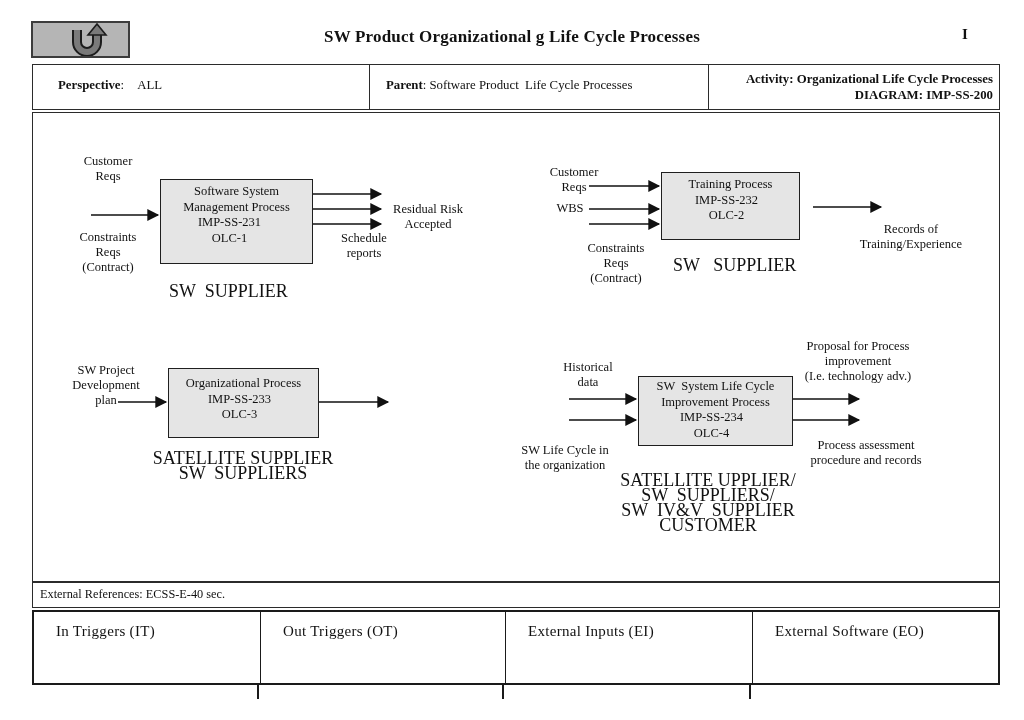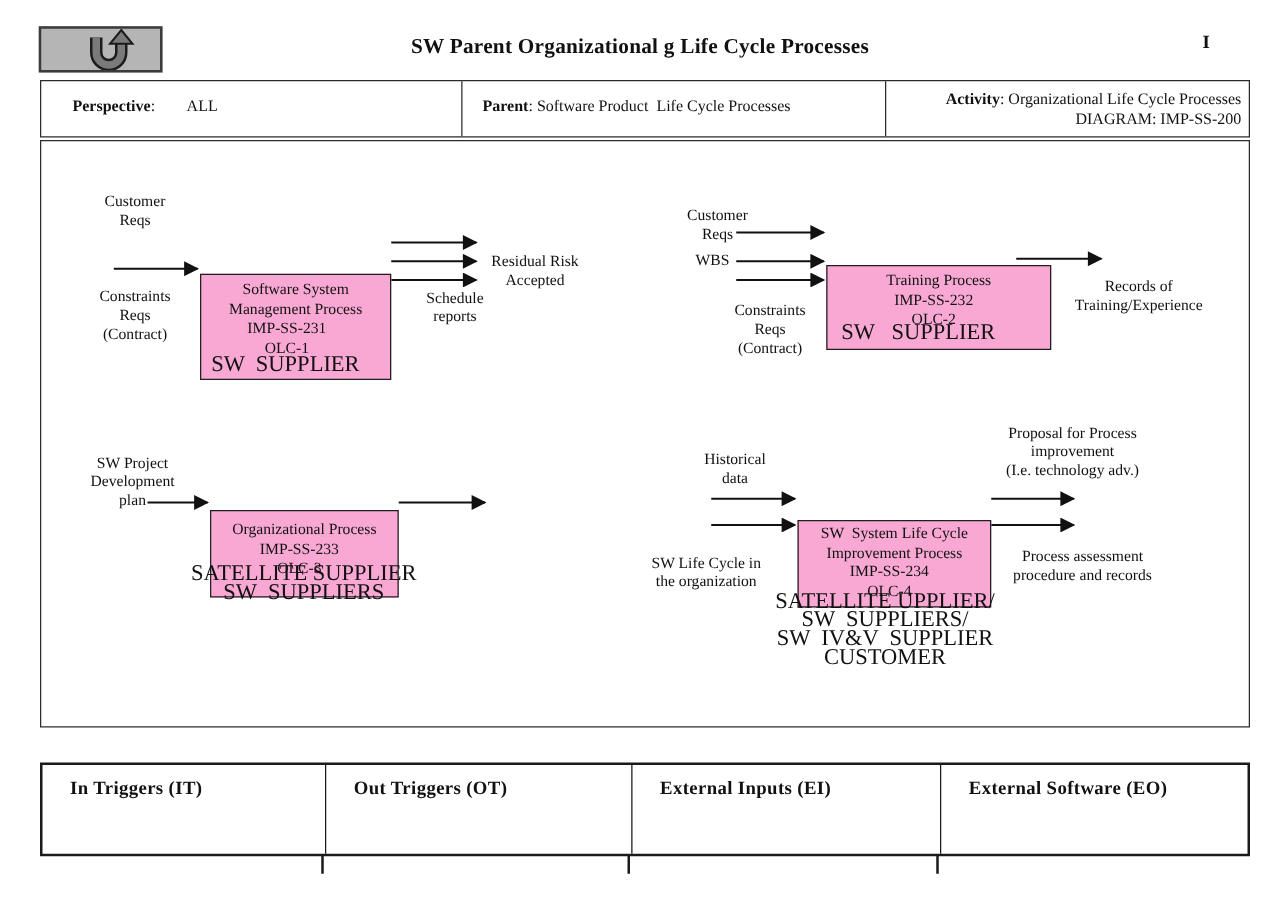--- a/index.html
+++ b/index.html
@@ -11,60 +11,60 @@
   .title{position:absolute;left:0;right:0;top:27px;text-align:center;font-weight:bold;
          font-size:17px;letter-spacing:0.2px;}
   .pagemark{position:absolute;left:950px;top:26px;width:30px;font-weight:bold;font-size:15px;text-align:center;}
   
   .infobar{position:absolute;left:32px;top:64px;width:968px;height:46px;
            border:1.5px solid #2b2b2b;box-sizing:border-box;font-size:12.8px;}
   .infobar .cell{position:absolute;top:0;bottom:0;box-sizing:border-box;}
   .infobar .c1{left:0;width:336px;padding:13px 0 0 25px;}
   .infobar .c2{left:336px;width:339px;border-left:1.5px solid #2b2b2b;padding:13px 0 0 16px;}
   .infobar .c3{left:675px;width:293px;border-left:1.5px solid #2b2b2b;padding:6px 8px 0 0;
-               text-align:right;line-height:16px;}
-  .gapv{margin-left:22px;}
+               text-align:right;line-height:16px;font-weight:bold;}
+  .gapv{margin-left:10px;}
   .pre{white-space:pre-wrap;}
   
   .diagram{position:absolute;left:32px;top:112px;width:968px;height:470px;
            border:1.5px solid #2b2b2b;box-sizing:border-box;}
   .diagram svg{position:absolute;left:0;top:0;}
-  .pbox{position:absolute;border:1.7px solid #1f1f1f;box-sizing:border-box;background:#f9a8d4;
-        font-size:12.5px;line-height:15.5px;margin-top:40px;}
+  .pbox{position:absolute;border:1.7px solid #1f1f1f;box-sizing:border-box;background:#e5e5e5;
+        font-size:12.5px;line-height:15.5px;}
   .pbox .nm{text-align:center;white-space:pre-wrap;padding-top:4px;}
   .pbox .cd{text-align:center;white-space:pre-wrap;padding-right:8px;}
   .lbl{position:absolute;font-size:12.5px;line-height:15px;text-align:center;white-space:pre-wrap;}
   .role{position:absolute;font-size:18px;line-height:15px;white-space:pre-wrap;}
   .role.c{text-align:center;}
   
   .extrow{position:absolute;left:32px;top:582px;width:968px;height:26px;
           border:1.5px solid #2b2b2b;box-sizing:border-box;font-size:12.3px;padding:4px 0 0 7px;}
   .ttable{position:absolute;left:32px;top:610px;width:968px;height:75px;
           border:2px solid #1a1a1a;box-sizing:border-box;font-size:15px;}
-  .ttable .tcell{position:absolute;top:0;bottom:0;box-sizing:border-box;padding:11px 0 0 22px;letter-spacing:0.3px;font-weight:bold;}
+  .ttable .tcell{position:absolute;top:0;bottom:0;box-sizing:border-box;padding:11px 0 0 22px;letter-spacing:0.3px;}
   .ttable .t1{left:0;width:226px;}
   .ttable .t2{left:226px;width:245px;border-left:1.6px solid #1a1a1a;}
   .ttable .t3{left:471px;width:247px;border-left:1.6px solid #1a1a1a;}
   .ttable .t4{left:718px;width:250px;border-left:1.6px solid #1a1a1a;}
   .stub{position:absolute;width:1.6px;height:15px;top:684px;background:#1a1a1a;}
 </style>
 </head>
 <body>
 
 <div class="page">
 
   <div class="back-btn">
     <svg width="95" height="33" viewBox="0 0 95 33">
       <path d="M44 7 L44 19 A10 10 0 0 0 64 19 L64 12" fill="none" stroke="#1c1c1c" stroke-width="10"></path>
       <path d="M44 7 L44 19 A10 10 0 0 0 64 19 L64 12" fill="none" stroke="#7a7a7a" stroke-width="6"></path>
       <polygon points="64,1 73,12 55,12" fill="#7a7a7a" stroke="#1c1c1c" stroke-width="1.6"></polygon>
     </svg>
   </div>
 
-  <div class="title">SW Parent Organizational g Life Cycle Processes</div>
+  <div class="title">SW Product Organizational g Life Cycle Processes</div>
   <div class="pagemark">I</div>
 
   <div class="infobar">
     <div class="cell c1">
       <b>Perspective</b><span>: </span><span class="gapv">ALL</span>
     </div>
     <div class="cell c2">
       <b>Parent</b><span>: </span><span class="pre">Software Product  Life Cycle Processes</span>
     </div>
     <div class="cell c3">
@@ -98,21 +98,21 @@
         <line x1="760" y1="307" x2="826" y2="307" marker-end="url(#ah)"></line>
       </g>
     </svg>
 
     <div class="pbox" style="left:127px;top:66px;width:153px;height:85px">
       <div class="nm">Software System
 Management Process</div>
       <div class="cd" style="padding-right:14px">IMP-SS-231
 OLC-1</div>
     </div>
-    <div class="pbox" style="left:628px;top:59px;width:180px;height:68px">
+    <div class="pbox" style="left:628px;top:59px;width:139px;height:68px">
       <div class="nm">Training Process</div>
       <div class="cd">IMP-SS-232
 OLC-2</div>
     </div>
     <div class="pbox" style="left:135px;top:255px;width:151px;height:70px">
       <div class="nm" style="padding-top:7px">Organizational Process</div>
       <div class="cd">IMP-SS-233
 OLC-3</div>
     </div>
     <div class="pbox" style="left:605px;top:263px;width:155px;height:70px">
@@ -157,20 +157,23 @@
 improvement
 (I.e. technology adv.)</div>
     <div class="lbl" style="left:753px;top:325px;width:160px">Process assessment
 procedure and records</div>
     <div class="role c" style="left:575px;top:360px;width:200px">SATELLITE UPPLIER/
 SW  SUPPLIERS/
 SW  IV&amp;V  SUPPLIER
 CUSTOMER</div>
   </div>
 
+  <div class="extrow">
+    <span>External References: ECSS-E-40 sec.</span>
+  </div>
 
   <div class="ttable">
     <div class="tcell t1">In Triggers (IT)</div>
     <div class="tcell t2">Out Triggers (OT)</div>
     <div class="tcell t3">External Inputs (EI)</div>
     <div class="tcell t4">External Software (EO)</div>
   </div>
   <div class="stub" style="left:257px"></div>
   <div class="stub" style="left:502px"></div>
   <div class="stub" style="left:749px"></div>

